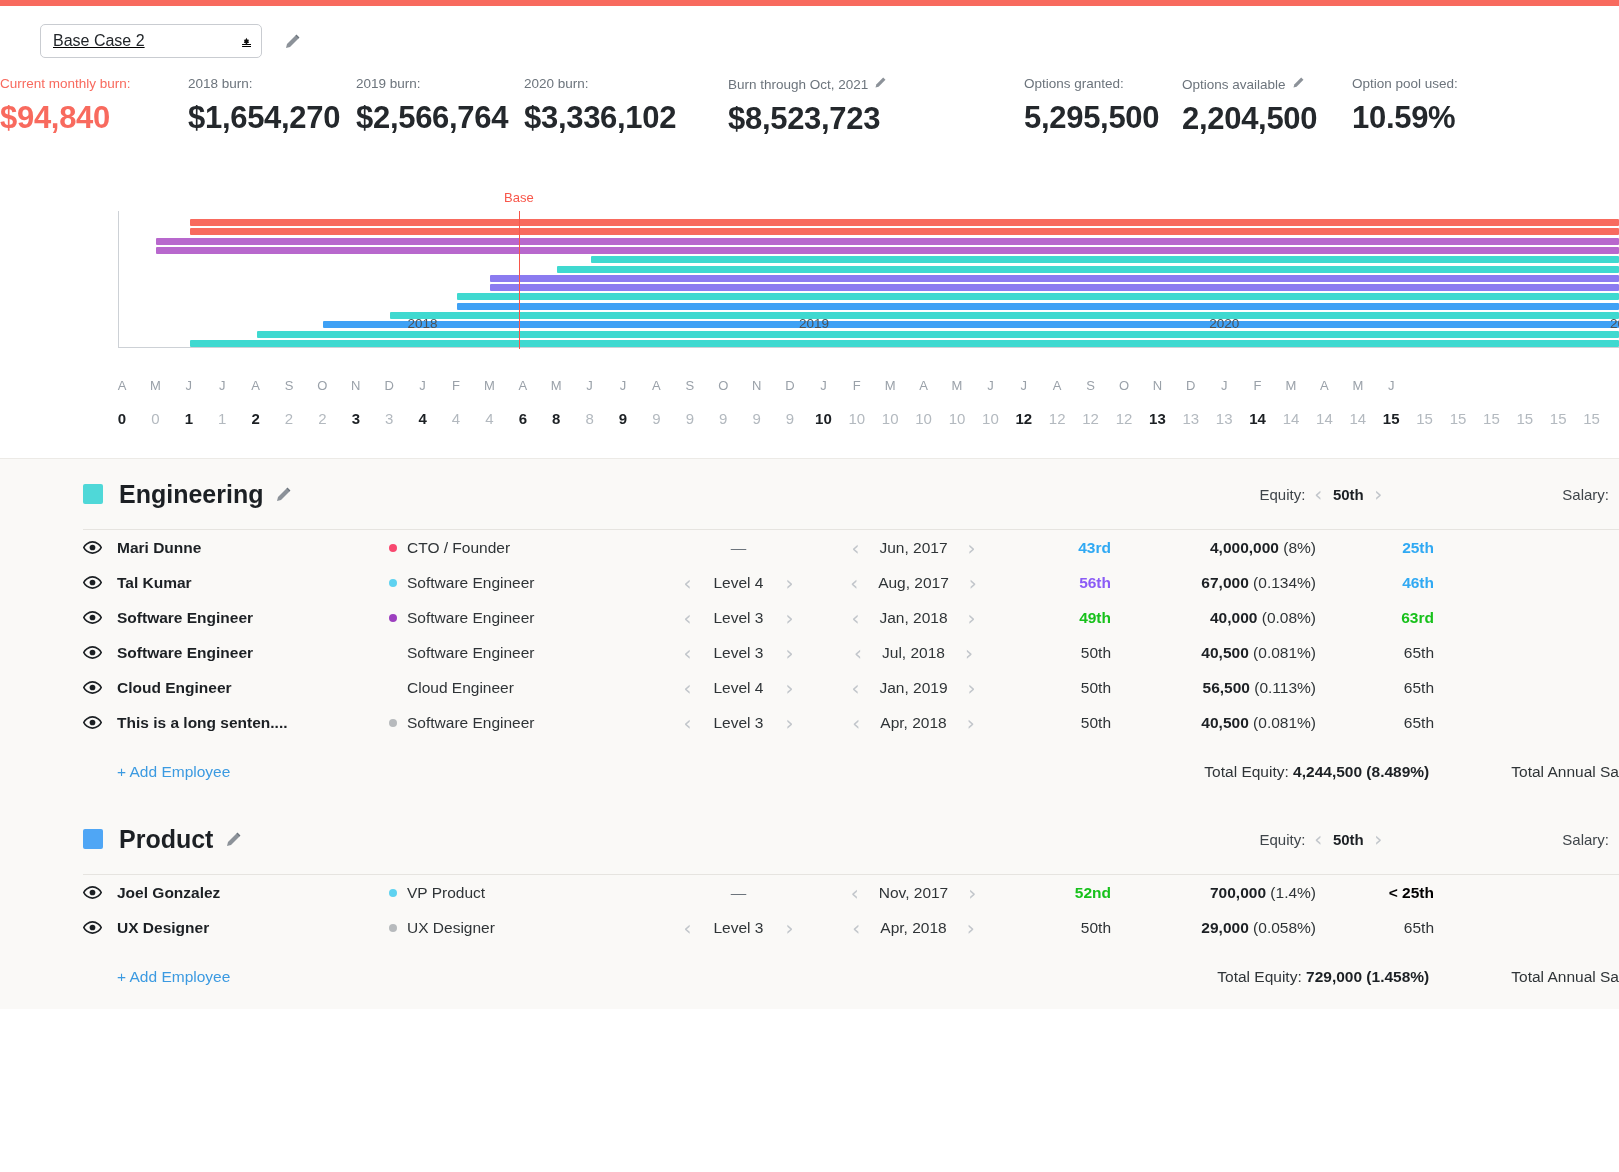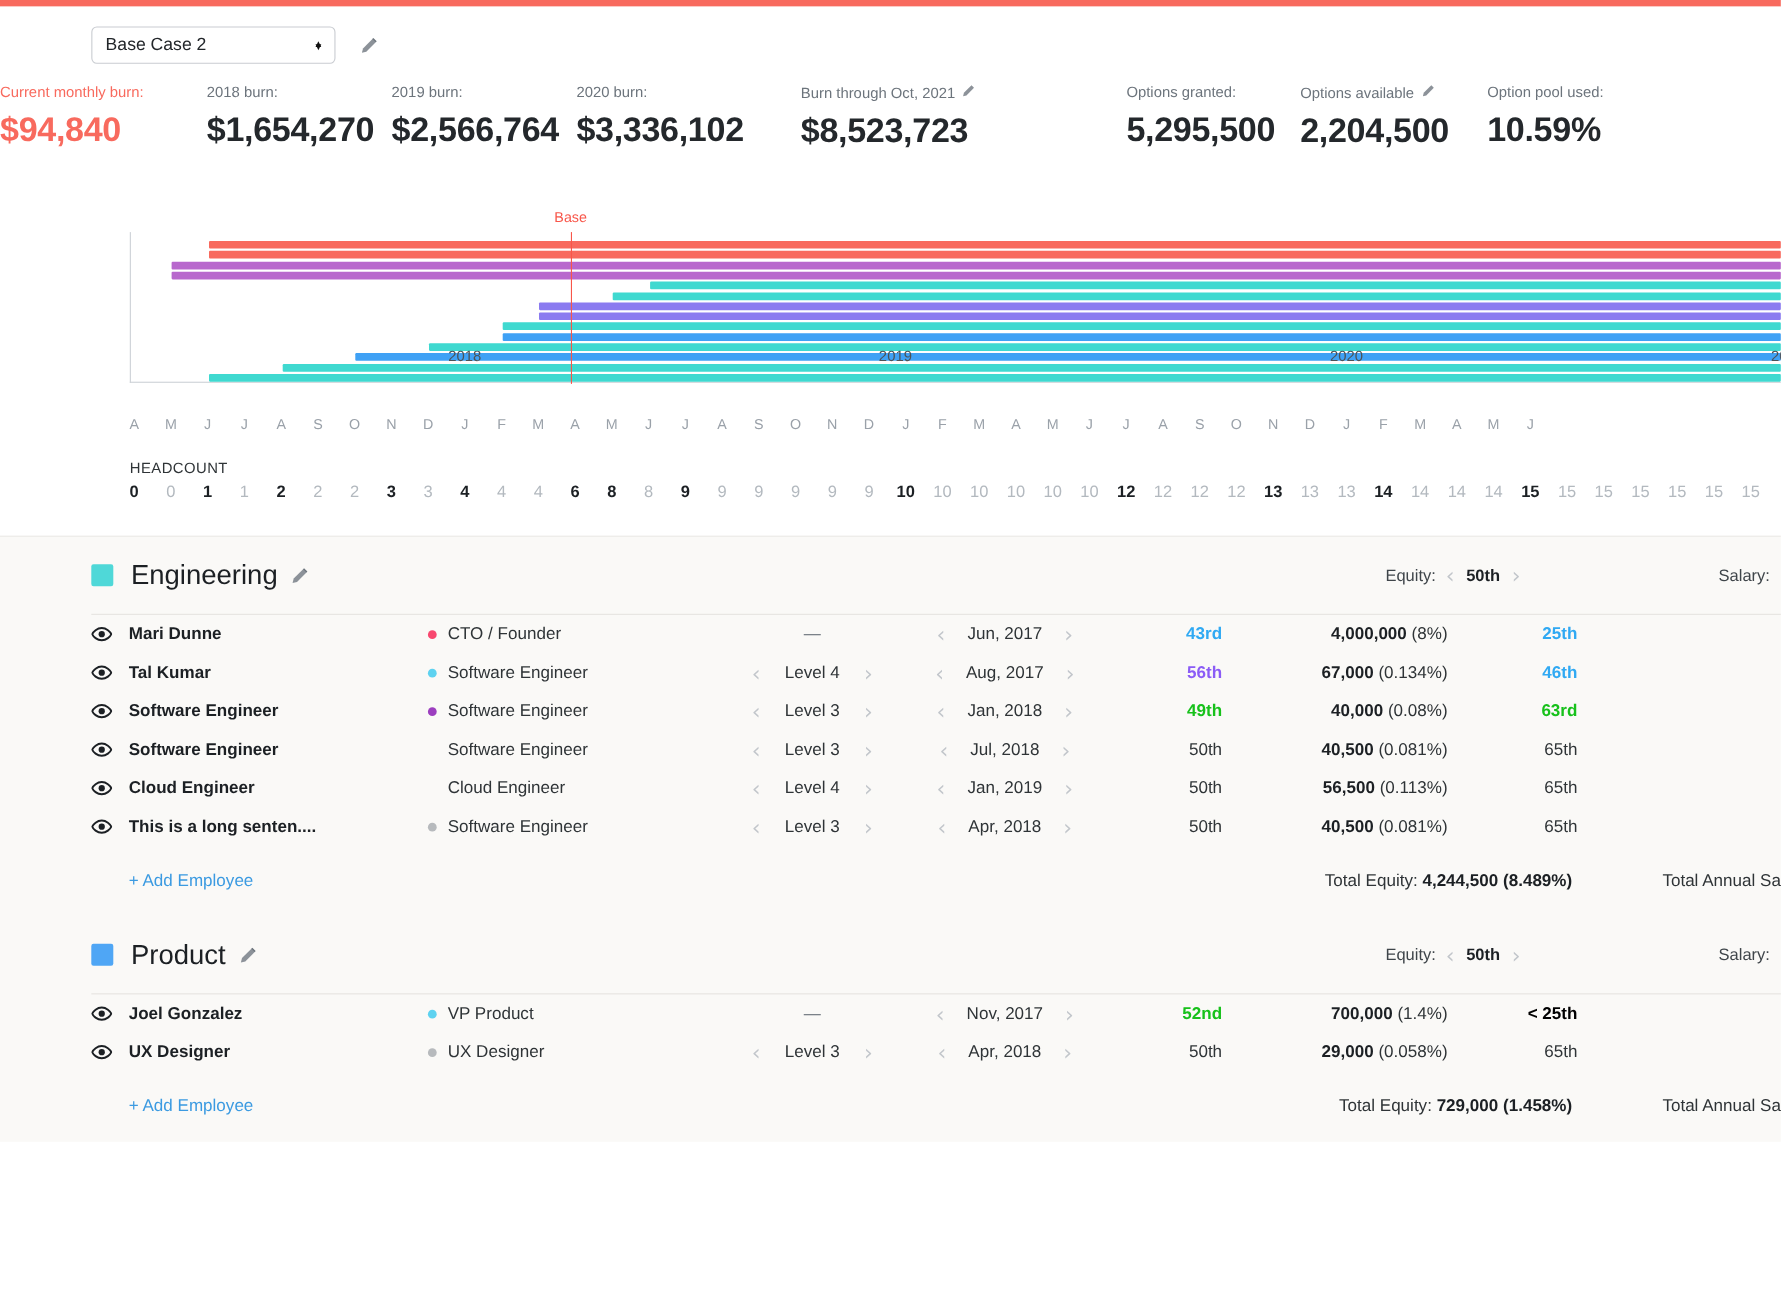--- a/index.html
+++ b/index.html
@@ -40,21 +40,21 @@
   .logo-mark i:nth-child(3) { top: 18px; }
   .brand-name {
     margin-left: 18px;
     font-size: 21px; font-weight: bold; letter-spacing: 2.6px;
     color: #2f3437;
   }
 
   
   .toolbar {
     height: 70px; display: flex; align-items: center;
-    padding-left: 83px; background: #fff;
+    padding-left: 40px; background: #fff; text-decoration: underline;
   }
   .case-select {
     width: 222px; height: 34px;
     border: 1px solid #c9ccd1; border-radius: 5px;
     background: #fff;
     display: flex; align-items: center; justify-content: space-between;
     padding: 0 10px 0 12px;
     font-size: 16px; color: #22262a;
   }
   .spinner { display: flex; flex-direction: column; gap: 2px; line-height: 0; }
@@ -140,21 +140,21 @@
 
   
   .dept-area { background: #faf9f7; border-top: 1px solid #eceae6; margin-top: 22px; }
   .dept { padding: 0 0 0 0; }
   .dept-head {
     display: flex; align-items: center; height: 70px;
     padding-left: 83px; padding-right: 0;
   }
   .dept-swatch { width: 20px; height: 20px; border-radius: 2px; flex: 0 0 auto; }
   .dept-name {
-    margin-left: 16px; font-size: 25px; font-weight: normal; color: #1c2024;
+    margin-left: 16px; font-size: 25px; font-weight: bold; color: #1c2024;
   }
   .dept-head .pencil { margin-left: 12px; }
   .dept-head-spacer { flex: 1 1 auto; }
   .perc-ctrl {
     display: flex; align-items: center; font-size: 15px; color: #3f454a;
     gap: 9px;
   }
   .perc-ctrl .lbl { color: #3f454a; }
   .chev {
     color: #c2c6cb; font-size: 20px; line-height: 1;
@@ -337,21 +337,20 @@
       <span style="left: 1039.4px;">N</span>
       <span style="left: 1072.8px;">D</span>
       <span style="left: 1106.2px;">J</span>
       <span style="left: 1139.6px;">F</span>
       <span style="left: 1173px;">M</span>
       <span style="left: 1206.4px;">A</span>
       <span style="left: 1239.8px;">M</span>
       <span style="left: 1273.2px;">J</span>
     </div>
 
-  <div class="hc-title">HEADCOUNT</div>
   <div class="hc-row" id="hcrow">
       <span class="strong" style="left: 4px;">0</span>
       <span style="left: 37.4px;">0</span>
       <span class="strong" style="left: 70.8px;">1</span>
       <span style="left: 104.2px;">1</span>
       <span class="strong" style="left: 137.6px;">2</span>
       <span style="left: 171px;">2</span>
       <span style="left: 204.4px;">2</span>
       <span class="strong" style="left: 237.8px;">3</span>
       <span style="left: 271.2px;">3</span>

